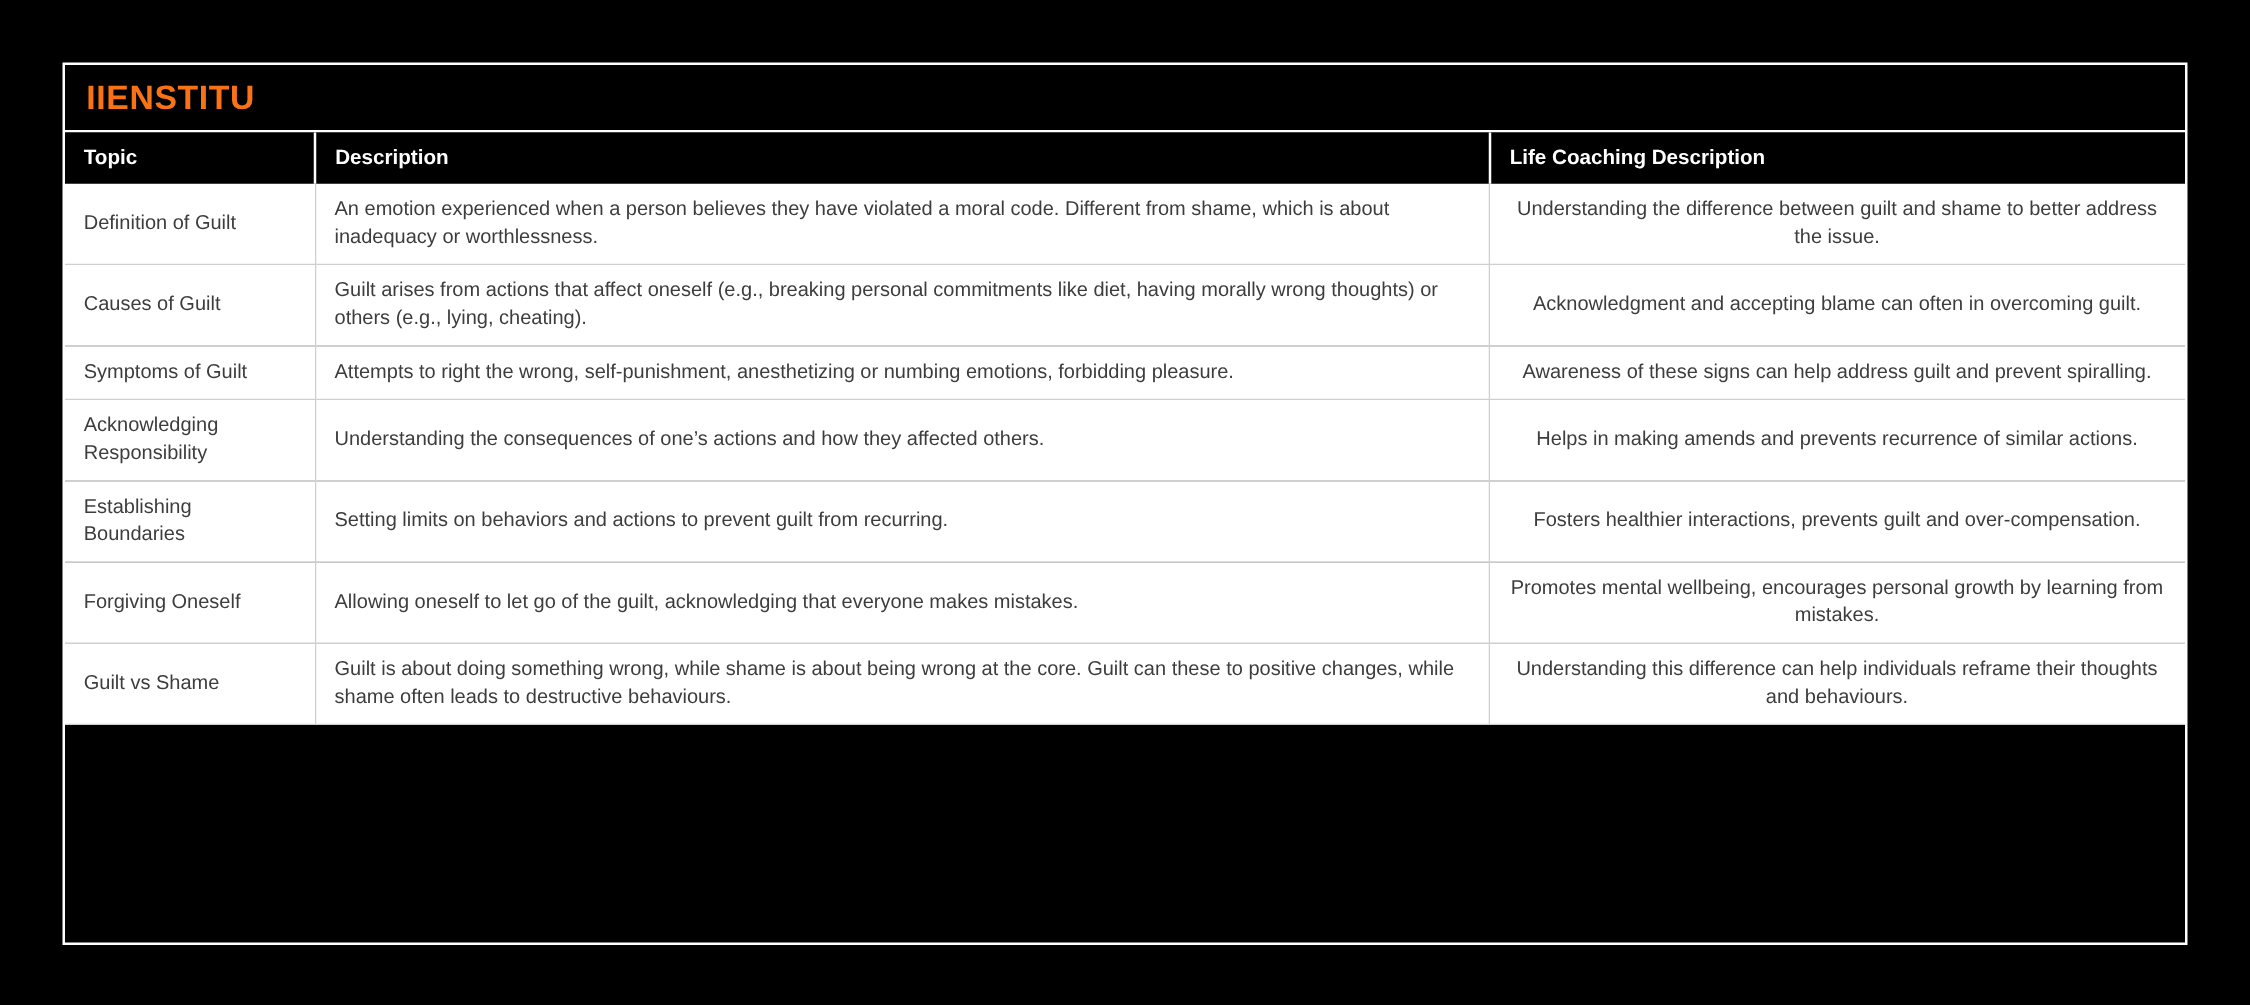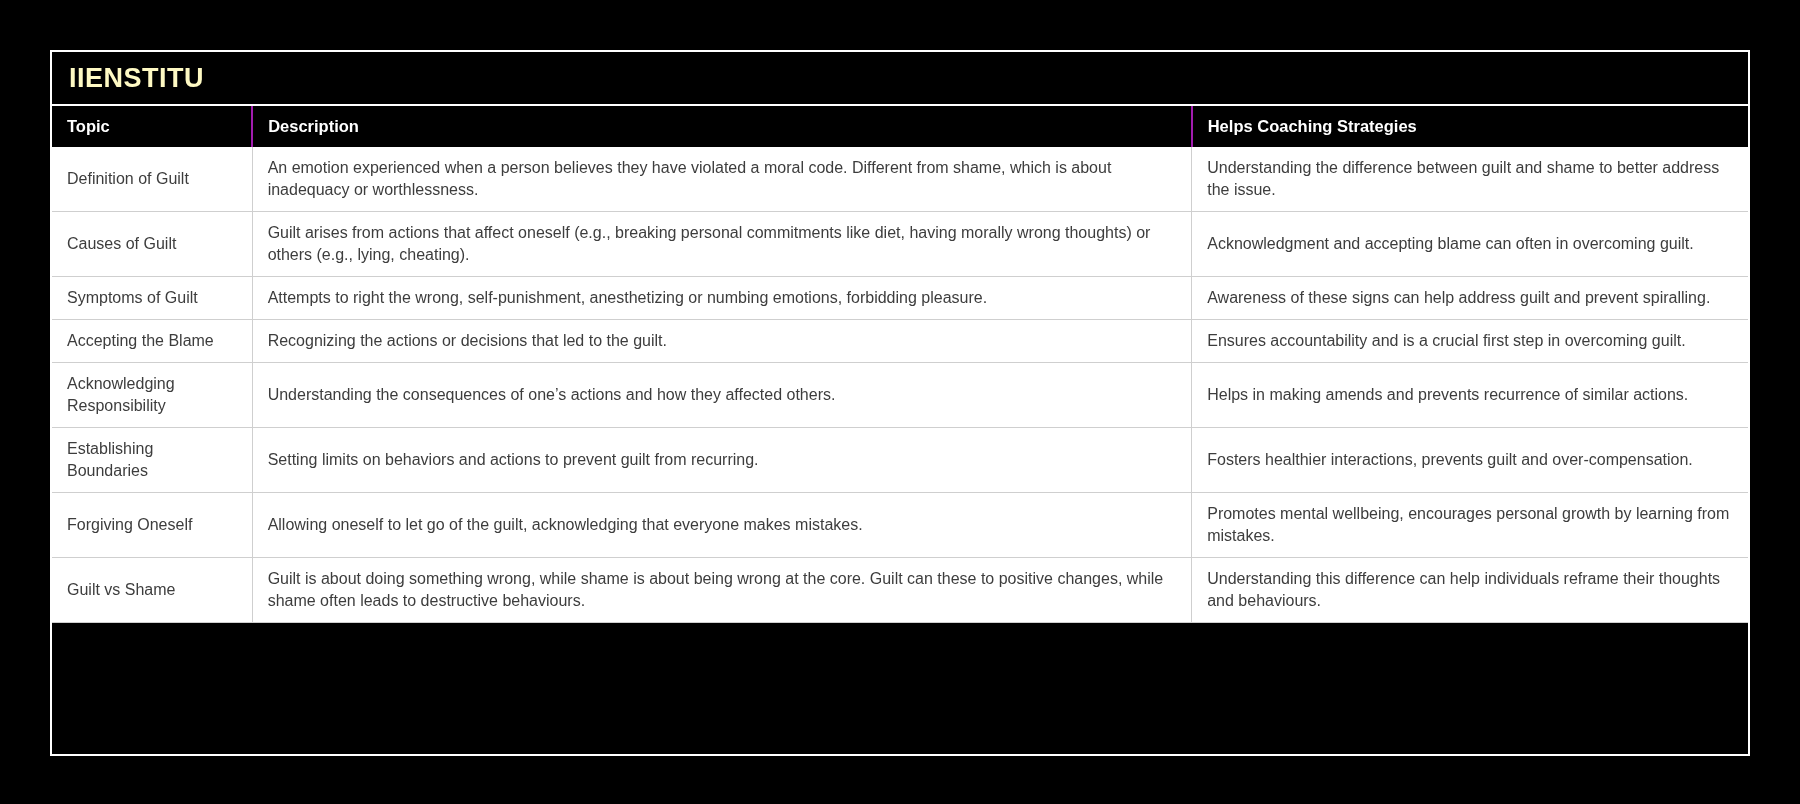--- a/index.html
+++ b/index.html
@@ -18,53 +18,53 @@
   }
   .brand-bar {
     height: 54px;
     display: flex;
     align-items: center;
     padding-left: 17px;
     border-bottom: 2px solid #ffffff;
     background: #000;
   }
   .brand-title {
-    color: #fef9c3;
+    color: #f97316;
     font-size: 27px;
     font-weight: 700;
     letter-spacing: 0.5px;
   }
   table.guilt-table {
     width: 100%;
     border-collapse: collapse;
     table-layout: fixed;
   }
   .guilt-table thead th {
     background: #000;
     color: #ffffff;
     font-size: 16.5px;
     font-weight: 700;
     text-align: left;
     padding: 10px 16px 10px 15px;
-    border-right: 2px solid #a21caf;
+    border-right: 2px solid #ffffff;
     height: 41px;
     vertical-align: middle;
   }
   .guilt-table thead th:last-child { border-right: none; }
   .guilt-table tbody td {
     background: #ffffff;
     color: #3d3d3d;
     font-size: 16px;
     line-height: 22px;
     padding: 10px 16px 10px 15px;
     border: 1px solid #cfcfcf;
     vertical-align: middle;
   }
   .guilt-table tbody tr td:first-child { border-left: none; }
-  .guilt-table tbody tr td:last-child { border-right: none; }
+  .guilt-table tbody tr td:last-child { border-right: none; text-align: center; }
   .guilt-table tbody tr:first-child td { border-top: none; }
   col.c-topic { width: 11.8%; }
   col.c-desc  { width: 55.4%; }
   col.c-strat { width: 32.8%; }
 </style>
 </head>
 <body>
 
 <div class="frame">
   <div class="brand-bar">
@@ -74,43 +74,38 @@
   <table class="guilt-table">
     <colgroup>
       <col class="c-topic">
         <col class="c-desc">
         <col class="c-strat">
     </colgroup>
     <thead>
       <tr>
         <th>Topic</th>
         <th>Description</th>
-        <th>Helps Coaching Strategies</th>
+        <th>Life Coaching Description</th>
       </tr>
     </thead>
     <tbody>
       <tr>
         <td>Definition of Guilt</td>
         <td>An emotion experienced when a person believes they have violated a moral code. Different from shame, which is about inadequacy or worthlessness.</td>
         <td>Understanding the difference between guilt and shame to better address the issue.</td>
       </tr>
       <tr>
         <td>Causes of Guilt</td>
         <td>Guilt arises from actions that affect oneself (e.g., breaking personal commitments like diet, having morally wrong thoughts) or others (e.g., lying, cheating).</td>
         <td>Acknowledgment and accepting blame can often in overcoming guilt.</td>
       </tr>
       <tr>
         <td>Symptoms of Guilt</td>
         <td>Attempts to right the wrong, self-punishment, anesthetizing or numbing emotions, forbidding pleasure.</td>
         <td>Awareness of these signs can help address guilt and prevent spiralling.</td>
-      </tr>
-      <tr>
-        <td>Accepting the Blame</td>
-        <td>Recognizing the actions or decisions that led to the guilt.</td>
-        <td>Ensures accountability and is a crucial first step in overcoming guilt.</td>
       </tr>
       <tr>
         <td>Acknowledging Responsibility</td>
         <td>Understanding the consequences of one’s actions and how they affected others.</td>
         <td>Helps in making amends and prevents recurrence of similar actions.</td>
       </tr>
       <tr>
         <td>Establishing Boundaries</td>
         <td>Setting limits on behaviors and actions to prevent guilt from recurring.</td>
         <td>Fosters healthier interactions, prevents guilt and over-compensation.</td>

